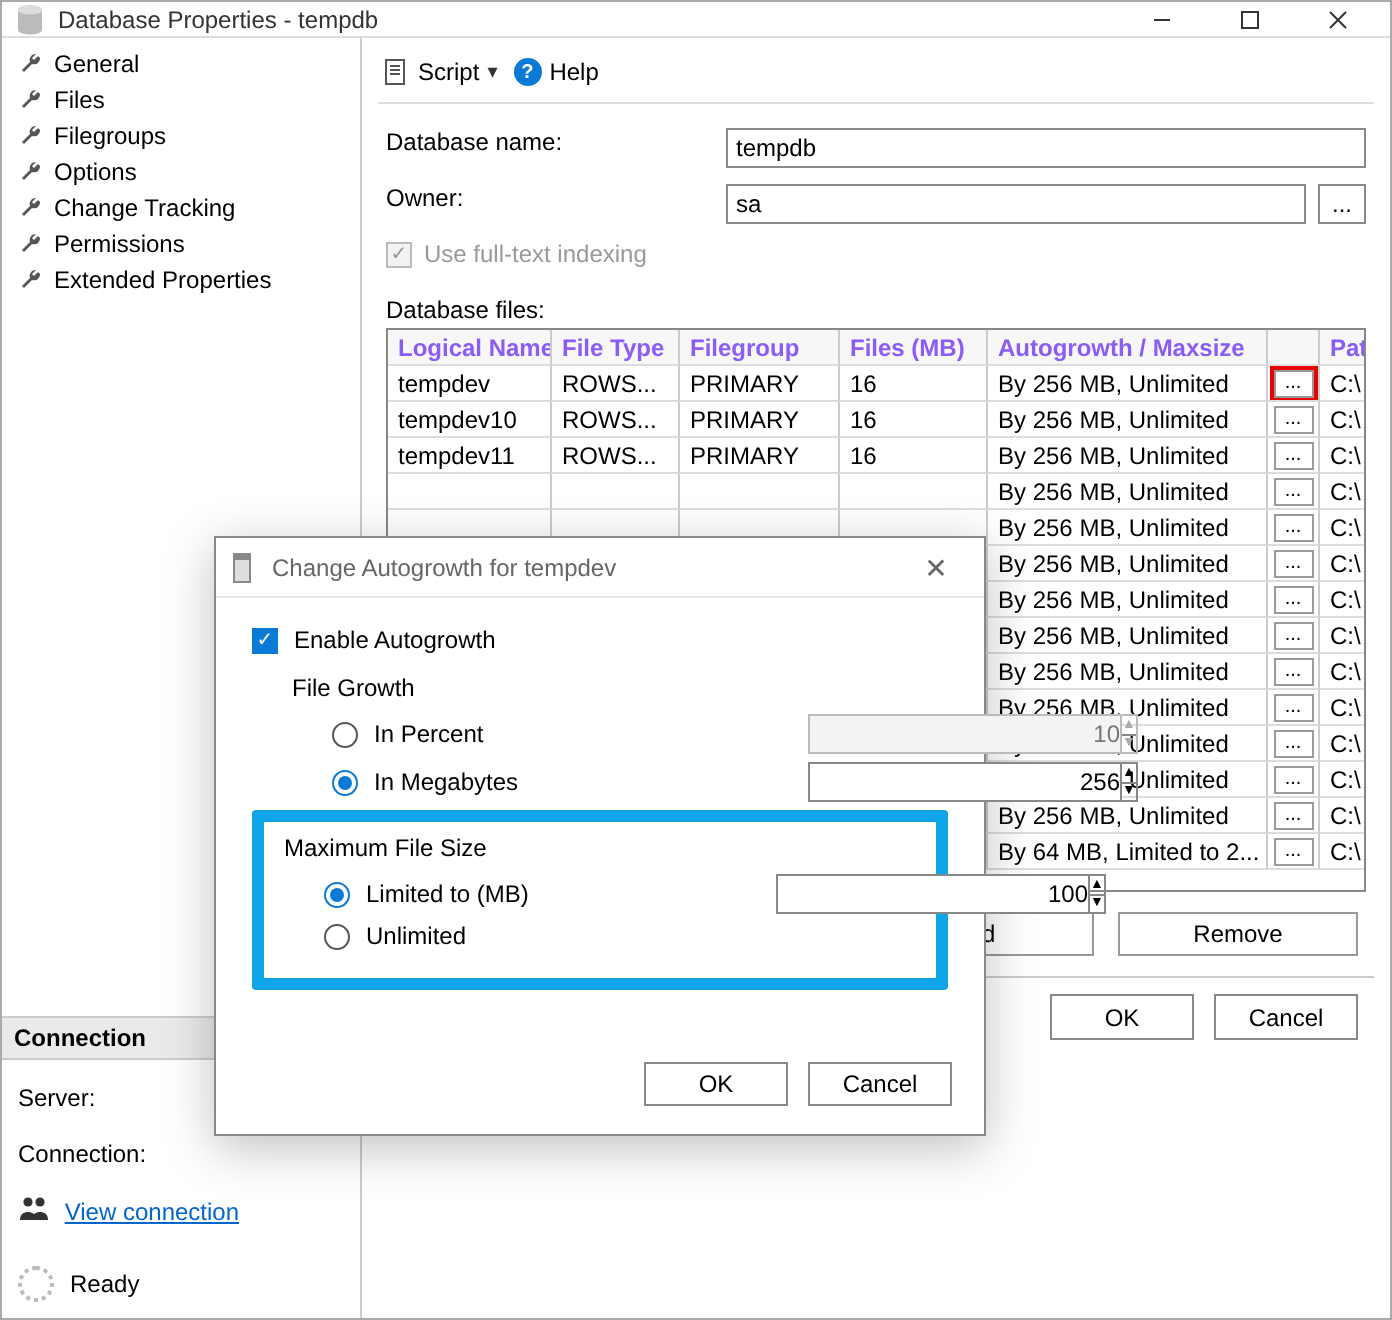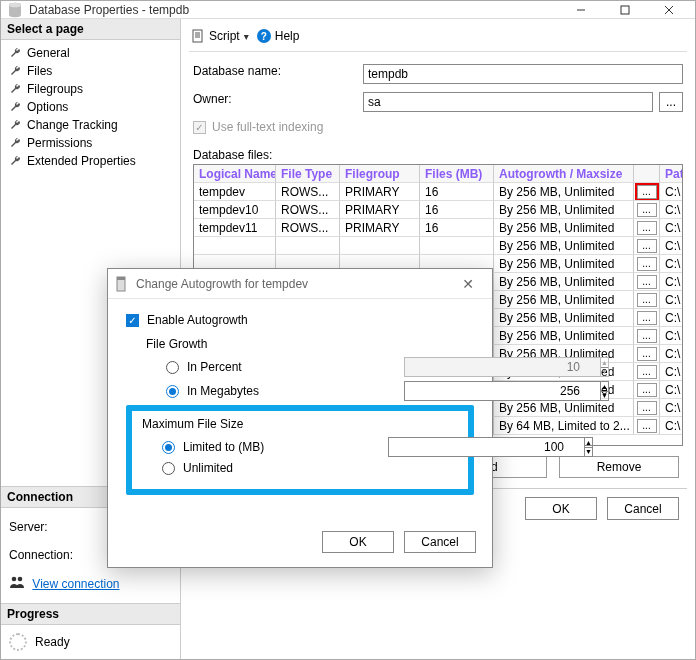--- a/index.html
+++ b/index.html
@@ -166,21 +166,21 @@
     display:inline-flex; align-items:center; justify-content:center;
   }
   .radio.off { border:1px solid #555; background:#fff; }
   .radio.on  { border:1px solid #0a7ad6; background:#fff; }
   .radio.on::after { content:""; width:7px; height:7px; border-radius:50%; background:#0a7ad6; }
   .numfield {
     width:70px; height:20px; display:flex; margin-left:auto;
   }
   .numfield input {
     flex:1; border:1px solid #888; border-right:none; text-align:right;
-    padding:0 20px; font-size:12px; height:20px;
+    padding:0 0; font-size:12px; height:20px;
   }
   .numfield .spin {
     width:14px; border:1px solid #888; display:flex; flex-direction:column;
   }
   .numfield .spin span {
     flex:1; font-size:7px; display:flex; align-items:center; justify-content:center;
     border-bottom:1px solid #888;
   }
   .numfield .spin span:last-child { border-bottom:none; }
   .numfield.dis input { background:#f3f3f3; color:#777; border-color:#bbb; }
@@ -225,21 +225,20 @@
         <svg width="10" height="10">
           <line x1="1" y1="1" x2="9" y2="9" stroke="#333"></line>
           <line x1="9" y1="1" x2="1" y2="9" stroke="#333"></line>
         </svg>
       </span>
   </div>
 
   <div class="body">
 
     <div class="sidebar">
-      <div class="section-hdr">Select a page</div>
       <div class="page-list" id="page-list">
           <div class="page-item">
             <span class="wrench-icon">
               <svg viewBox="0 0 12 12">
                 <path d="M11 3a3 3 0 0 1-4 3L3 10l-1-1 4-4a3 3 0 0 1 3-4l-2 2 1 1 2-2z" fill="#555"></path>
               </svg>
             </span>
             <span>General</span>
           </div>
           <div class="page-item">
@@ -304,21 +303,20 @@
                 <circle cx="5" cy="3" r="2.3" fill="#333"></circle>
                 <circle cx="11" cy="3" r="2.3" fill="#333"></circle>
                 <path d="M1 12c0-3 2-4 4-4s4 1 4 4" fill="#333"></path>
                 <path d="M7 12c0-3 2-4 4-4s4 1 4 4" fill="#333"></path>
               </svg>
           </span>
           <a href="#" class="link">View connection</a>
         </div>
       </div>
 
-      <div class="section-hdr">Progress</div>
       <div class="progress-body">
         <div class="spinner"></div>
         <span>Ready</span>
       </div>
     </div>
 
     <div class="main">
       <div class="toolbar">
         <span class="toolbtn">
           <span class="script-icon">

